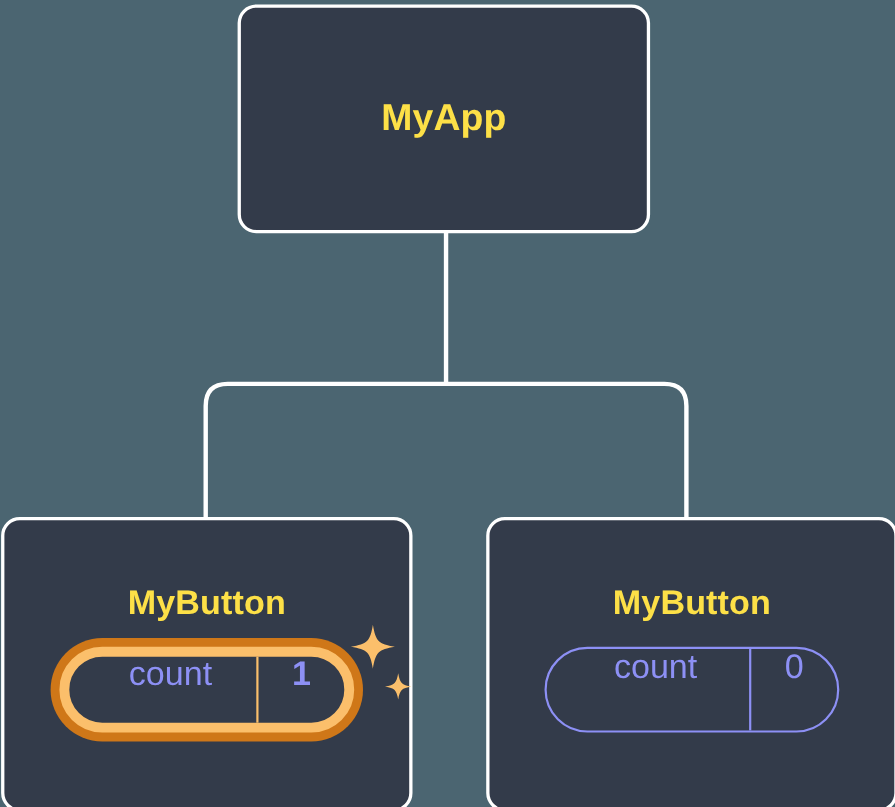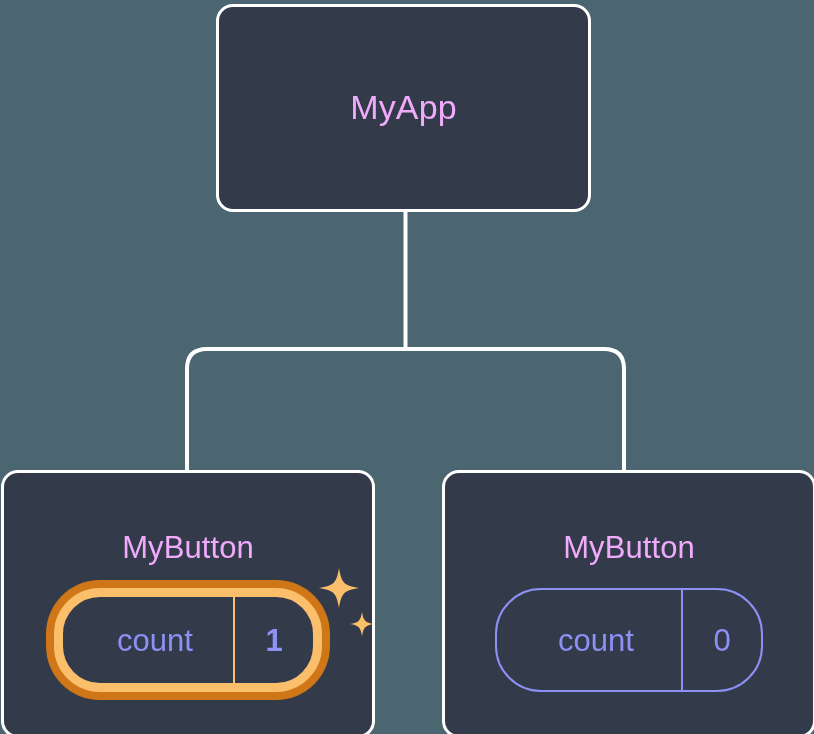--- a/index.html
+++ b/index.html
@@ -58,23 +58,23 @@
     top: 470px;
     width: 374px;
     height: 268px;
     padding-top: 44px;
   }
 
   .node-child-left  { left: 1px; }
   .node-child-right { left: 442px; }
 
   .node-title {
-    color: #f0abfc;
+    color: #fde047;
     font-size: 34px;
-    font-weight: 400;
+    font-weight: 700;
     letter-spacing: 0.1px;
     line-height: 1.1;
     white-space: nowrap;
   }
 
   .node-child .node-title {
     font-size: 31px;
     margin-top: 14px;
   }
 
@@ -84,22 +84,22 @@
     margin-top: 23px;
     display: flex;
     align-items: center;
     justify-content: center;
   }
 
   .pill {
     position: relative;
     box-sizing: border-box;
     display: flex;
-    align-items: center;
-    height: 104px;
+    align-items: flex-start;
+    height: 78px;
     border-radius: 46px;
     background: #333b4a;
   }
 
   
   .pill-plain {
     width: 268px;
     border: 2px solid #8d90f5;
   }
 

